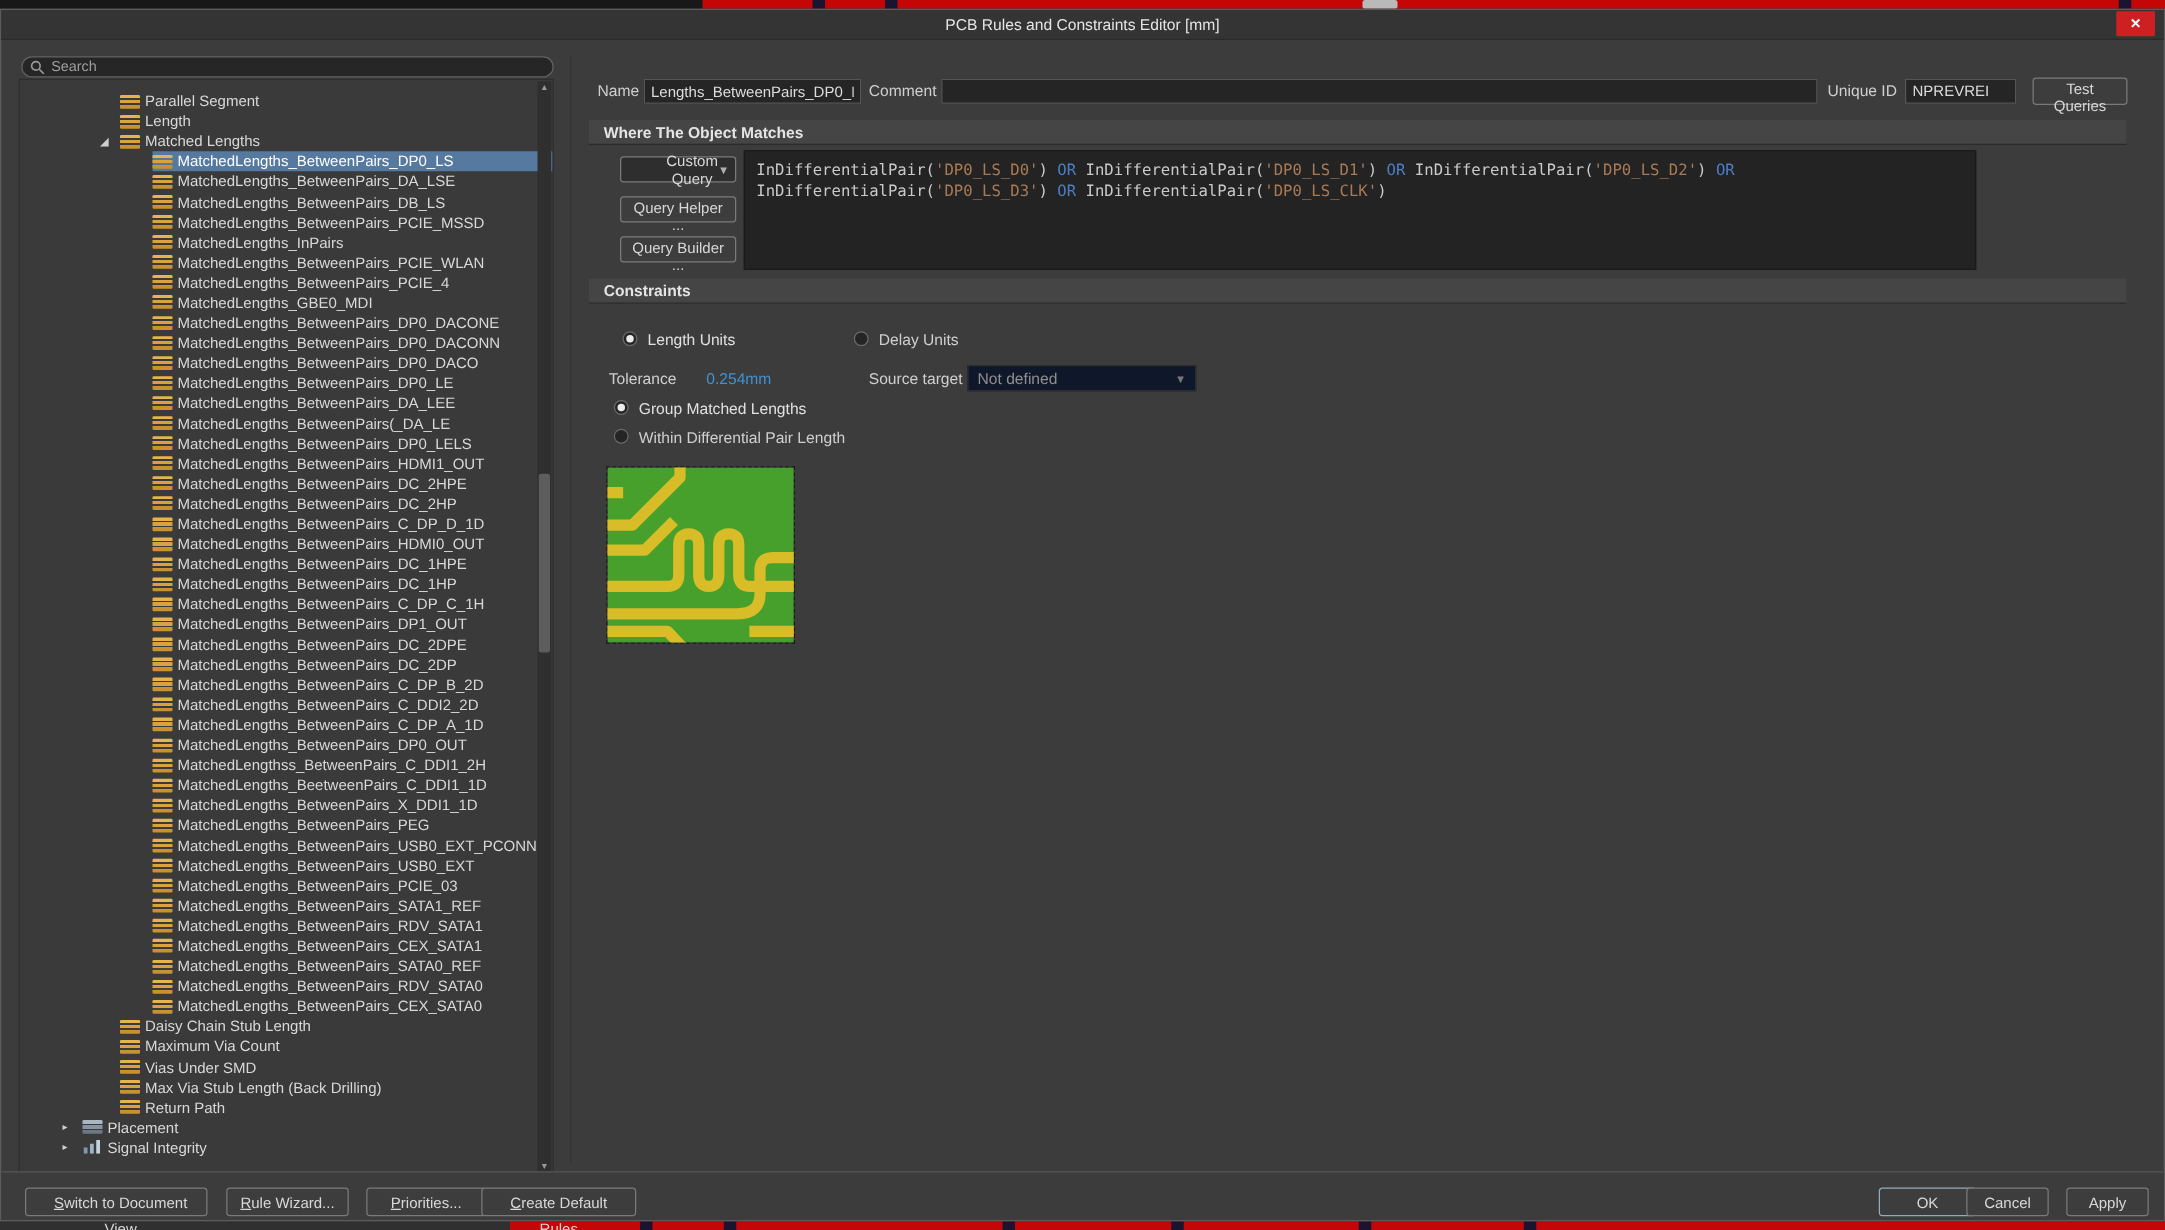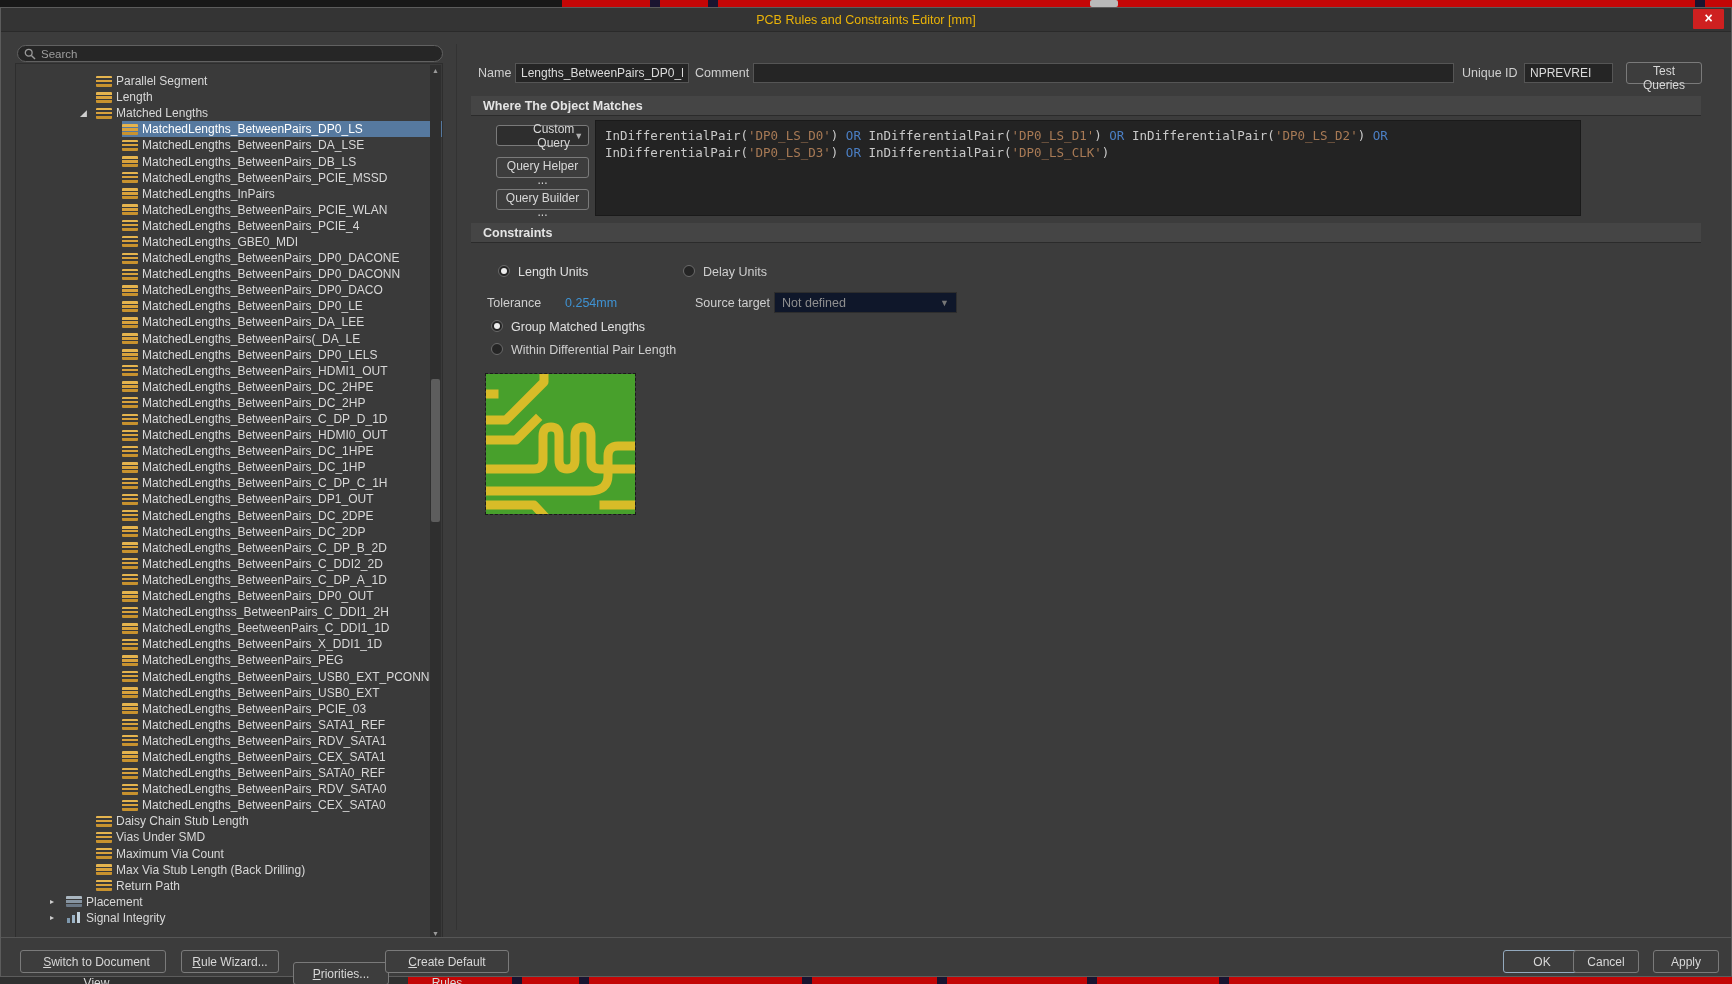--- a/index.html
+++ b/index.html
@@ -16,21 +16,21 @@
   .top-strip{position:absolute;left:0;top:0;width:1732px;height:7px;background:#181818;}
   .top-strip .red{position:absolute;left:562px;top:0;right:0;height:7px;background:var(--strip-red);}
   .bottom-strip{position:absolute;left:0;bottom:0;width:1732px;height:7px;background:#303030;}
   .bottom-strip .red{position:absolute;left:408px;top:0;right:0;height:7px;background:var(--strip-red);}
   .artifact{position:absolute;top:0;height:7px;width:10px;background:#1a1430;}
   .artifact.gray{background:#b9b9b9;border-radius:2px;width:28px;}
 
   
   .dialog{position:absolute;left:0;top:7px;width:1732px;height:970px;background:#3c3c3c;border:1px solid #5c5c5c;}
   .titlebar{position:absolute;left:0;top:0;right:0;height:24px;background:#343434;border-bottom:1px solid #2a2a2a;}
-  .title{display:block;text-align:center;line-height:24px;font-size:12.5px;color:#eab308;}
+  .title{display:block;text-align:center;line-height:24px;font-size:12.5px;color:#e5e5e5;}
   .close-btn{position:absolute;right:7px;top:1px;width:31px;height:20px;background:var(--close-red);
     color:#fff;font-size:14px;font-weight:bold;text-align:center;line-height:19px;border-radius:1px;cursor:pointer;}
 
   
   .search-box{position:absolute;left:16px;top:37px;width:426px;height:17px;background:#262626;
     border:1px solid #616161;border-radius:9px;display:flex;align-items:center;padding:0 6px;}
   .search-box svg{flex:none;margin-right:5px;}
   .search-box input{flex:1;background:transparent;border:none;outline:none;color:#c9c9c9;font-size:11.5px;
     font-family:"Liberation Sans",sans-serif;padding:0;}
   .search-box input::placeholder{color:#9e9e9e;}
@@ -457,28 +457,28 @@
           <span class="tw"></span>
           <span class="hl">
             <span class="ticon rule"></span>
             <span>Daisy Chain Stub Length</span>
           </span>
         </div>
         <div class="tree-row lvl1">
           <span class="tw"></span>
           <span class="hl">
             <span class="ticon rule"></span>
+            <span>Maximum Via Count</span>
+          </span>
+        </div>
+        <div class="tree-row lvl1">
+          <span class="tw"></span>
+          <span class="hl">
+            <span class="ticon rule"></span>
             <span>Vias Under SMD</span>
-          </span>
-        </div>
-        <div class="tree-row lvl1">
-          <span class="tw"></span>
-          <span class="hl">
-            <span class="ticon rule"></span>
-            <span>Maximum Via Count</span>
           </span>
         </div>
         <div class="tree-row lvl1">
           <span class="tw"></span>
           <span class="hl">
             <span class="ticon rule"></span>
             <span>Max Via Stub Length (Back Drilling)</span>
           </span>
         </div>
         <div class="tree-row lvl1">
@@ -559,21 +559,21 @@
           <path d="M -5 117 L 104 117 Q 122 117 122 101 L 122 82 Q 122 72 132 72 L 154 72"></path>
           <path d="M -5 131 L 48 131 L 62 146"></path>
           <path d="M 118 131 L 154 131"></path>
         </g>
       </svg>
     </div>
 
     <div class="footer">
       <button class="btn" style="left:19px;width:146px;padding-left:13px;"><u>S</u>witch to Document View</button>
       <button class="btn" style="left:180px;width:98px;"><u>R</u>ule Wizard...</button>
-      <button class="btn" style="left:292px;width:96px;margin-top:12px;"><u>P</u>riorities...</button>
+      <button class="btn" style="left:292px;width:96px;"><u>P</u>riorities...</button>
       <button class="btn" style="left:384px;width:124px;"><u>C</u>reate Default Rules</button>
       <button class="btn default" style="left:1482px;width:78px;margin-left:20px;">OK</button>
       <button class="btn" style="left:1572px;width:66px;">Cancel</button>
       <button class="btn" style="left:1652px;width:66px;">Apply</button>
     </div>
 
   </div>
 </div>
 
 </body></html>

